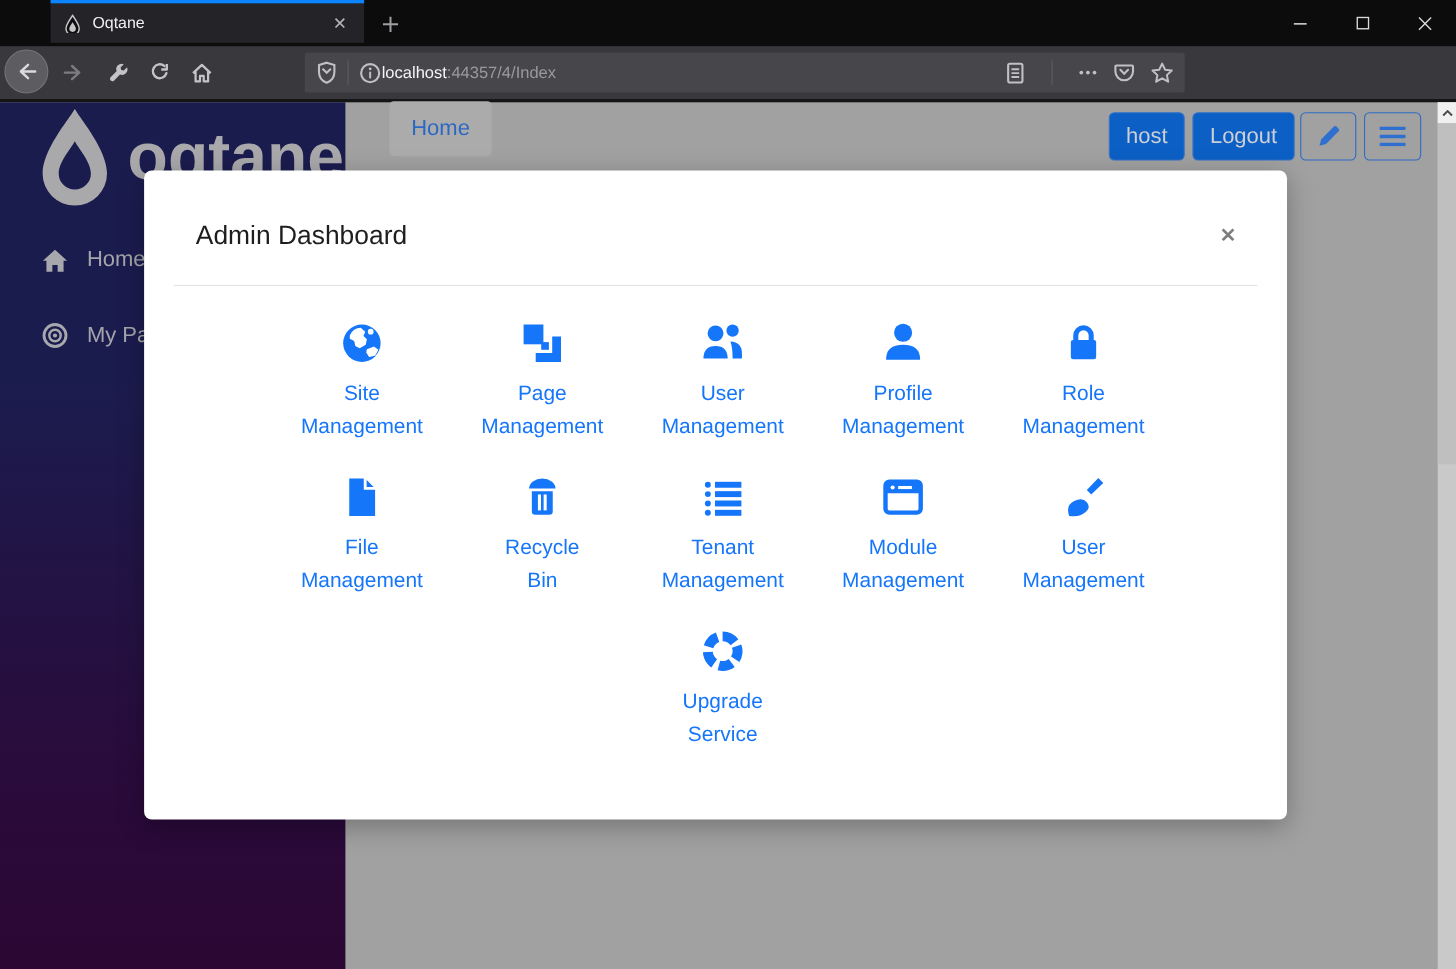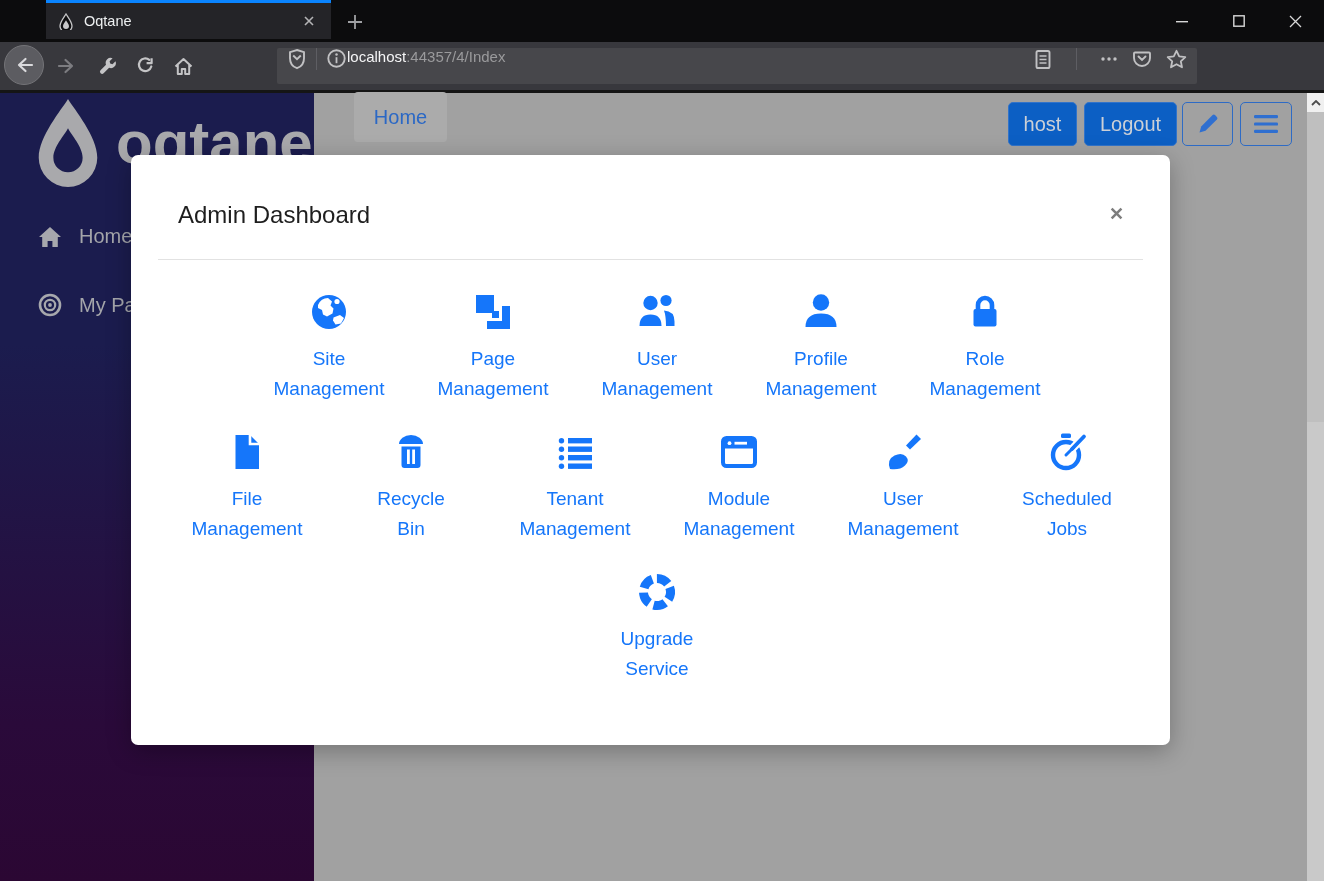--- a/index.html
+++ b/index.html
@@ -15,22 +15,22 @@
   .tab-close{color:#b4b4b6;cursor:default;padding:2px 4px;}
   .newtab{position:absolute;left:340px;top:8px;width:30px;height:28px;display:flex;align-items:center;justify-content:center;}
   .win-controls{position:absolute;right:0;top:0;height:42px;display:flex;}
   .win-btn{width:57px;height:42px;display:flex;align-items:center;justify-content:center;}
 
   
   .navbar{position:absolute;top:42px;left:0;right:0;height:48px;background:#38383d;}
   .back-btn{position:absolute;left:4px;top:3px;width:40px;height:40px;border-radius:50%;
             background:#5c5c61;border:1px solid #747478;display:flex;align-items:center;justify-content:center;box-sizing:border-box;}
   .nav-ic{position:absolute;top:13px;width:22px;height:22px;display:flex;align-items:center;justify-content:center;}
-  .urlbar{position:absolute;left:277px;top:6px;width:920px;height:36px;background:#47474b;border-radius:2px;
-          display:flex;align-items:flex-start;padding:0 10px;box-sizing:border-box;}
+  .urlbar{position:absolute;left:277px;top:6px;width:800px;height:36px;background:#47474b;border-radius:2px;
+          display:flex;align-items:center;padding:0 10px;box-sizing:border-box;}
   .url-div{width:1px;height:22px;background:#5e5e63;margin:0 9px;}
   .url-text{font-size:15px;color:#f5f5f6;white-space:nowrap;}
   .url-muted{color:#9a9a9c;}
   .url-spacer{flex:1;}
   .url-right{display:flex;align-items:center;gap:14px;}
   .nav-right{position:absolute;right:10px;top:42px;height:48px;display:flex;align-items:center;gap:17px;}
 
   
   .page{position:absolute;top:90px;left:0;width:1324px;height:791px;background:#a1a1a1;}
   .page-topline{position:absolute;top:0;left:0;right:0;height:3px;background:#151515;}
@@ -400,33 +400,20 @@
             <a class="tile">
               <span class="tile-icon">
                 <svg viewBox="0 0 40 40">
                   <path d="M23,13.5 L33.5,2.5 L38,7 L27,17.5 z" fill="#1576fa"></path>
                   <path d="M7,37 q-3.5,-9.5 4.5,-13.5 q7.5,-3.5 11.5,1 q4,4.5 -1,9 q-5.5,5 -15,3.5 z" fill="#1576fa"></path>
                 </svg>
               </span>
               <span class="tile-label">User</span>
               <span class="tile-label">Management</span>
             </a>
-            <a class="tile">
-              <span class="tile-icon">
-                <svg viewBox="0 0 40 40">
-                  <circle cx="19" cy="23" r="13" fill="none" stroke="#1576fa" stroke-width="4.4"></circle>
-                  <path d="M25,17 L37,4.5" stroke="#fff" stroke-width="8"></path>
-                  <path d="M25,17 L37,4.5" stroke="#1576fa" stroke-width="3.8" stroke-linecap="round"></path>
-                  <rect x="14" y="1.5" width="10" height="4.6" rx="1.5" fill="#1576fa"></rect>
-                  <path d="M19,23 L26,16" stroke="#1576fa" stroke-width="3" stroke-linecap="round"></path>
-                </svg>
-              </span>
-              <span class="tile-label">Scheduled</span>
-              <span class="tile-label">Jobs</span>
-            </a>
           </div>
         <div class="tiles-row" id="tiles-row-3">
             <a class="tile">
               <span class="tile-icon">
                 <svg viewBox="0 0 40 40">
                   <circle cx="20" cy="20" r="13.5" fill="none" stroke="#1576fa" stroke-width="9" stroke-dasharray="12.3 4.66" transform="rotate(-20 20 20)"></circle>
                 </svg>
               </span>
               <span class="tile-label">Upgrade</span>
               <span class="tile-label">Service</span>

